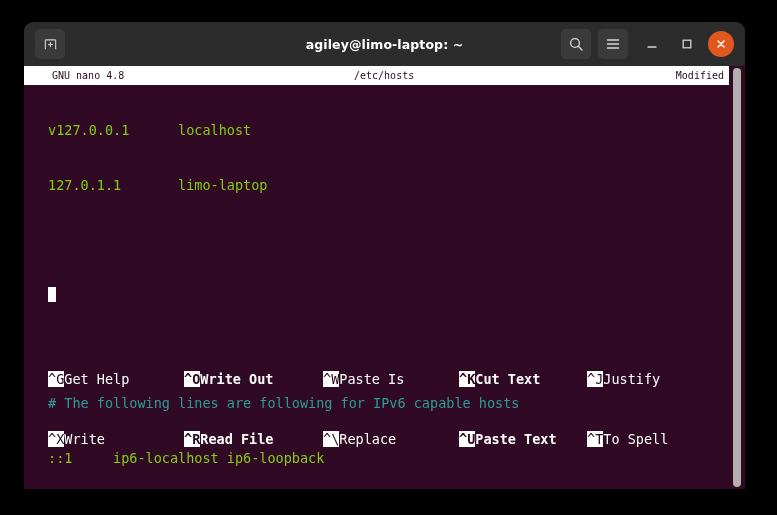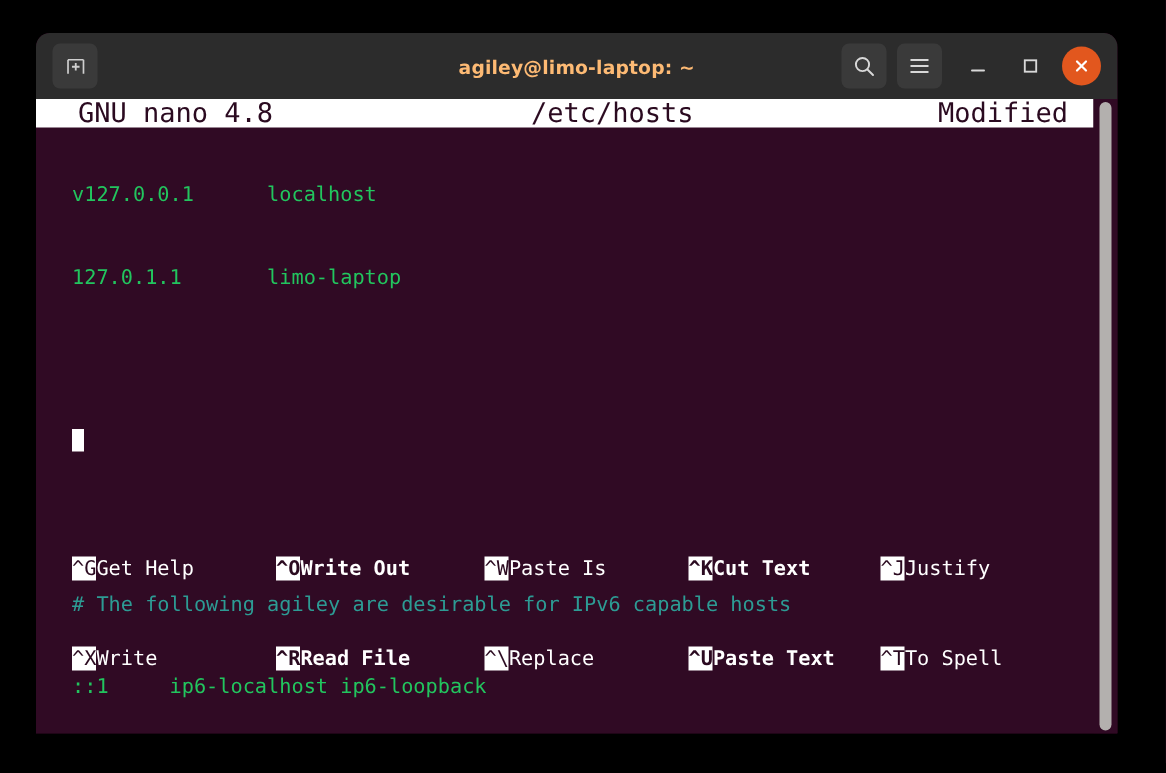--- a/index.html
+++ b/index.html
@@ -36,21 +36,21 @@
     display: flex;
     align-items: center;
   }
   #titlebar-title {
     position: absolute;
     left: 0; right: 0;
     text-align: center;
     font-family: "DejaVu Sans", sans-serif;
     font-size: 12.5px;
     font-weight: bold;
-    color: #fdba74;
+    color: #ffffff;
     letter-spacing: 0.1px;
     pointer-events: none;
   }
   .tb-btn {
     position: relative;
     z-index: 2;
     width: 30px;
     height: 30px;
     border-radius: 5px;
     display: flex;
@@ -82,44 +82,44 @@
   }
 
   
   #nano-header {
     position: absolute;
     top: 0; left: 0;
     width: 705px;
     height: 19px;
     background: #ffffff;
     color: #2b0a20;
-    font-size: 18px;
+    font-size: 10px;
     line-height: 19px;
     white-space: pre;
   }
   #nano-header span { position: absolute; top: 0; }
   #nano-version { left: 28px; }
   #nano-filename { left: 330px; }
-  #nano-state   { right: 17px; margin-left: 40px; }
+  #nano-state   { right: 5px; margin-left: 40px; }
 
   
   #editor {
     position: absolute;
     top: 19px;
     left: 0;
     right: 0;
     color: #ffffff;
     font-size: 13.5px;
     line-height: 18.2px;
     white-space: pre;
   }
   .eline {
     padding-left: 24px;
     height: 18.2px;
-    color: #22c55e;
+    color: #84cc16;
   }
   .eline.comment { color: #2d9b94; }
   .eline.blank { color: transparent; }
   .cursor {
     display: inline-block;
     width: 8.1px;
     height: 15px;
     vertical-align: -3px;
     background: #ffffff;
   }
@@ -223,21 +223,21 @@
       <span id="nano-filename">/etc/hosts</span>
       <span id="nano-state">Modified</span>
     </div>
 
     <div id="editor">
       <div class="eline">v127.0.0.1      localhost</div>
       <div class="eline">127.0.1.1       limo-laptop</div>
       <div class="eline blank">&nbsp;</div>
       <div class="eline"><span class="cursor"></span></div>
       <div class="eline blank">&nbsp;</div>
-      <div class="eline comment"># The following agiley are desirable for IPv6 capable hosts</div>
+      <div class="eline comment"># The following lines are following for IPv6 capable hosts</div>
       <div class="eline">::1     ip6-localhost ip6-loopback</div>
       
       
       
       
     </div>
 
     <div id="nano-footer">
       <div class="frow">
         <span class="fitem c0"><span class="fkey">^G</span><span class="flabel">Get Help</span></span>

